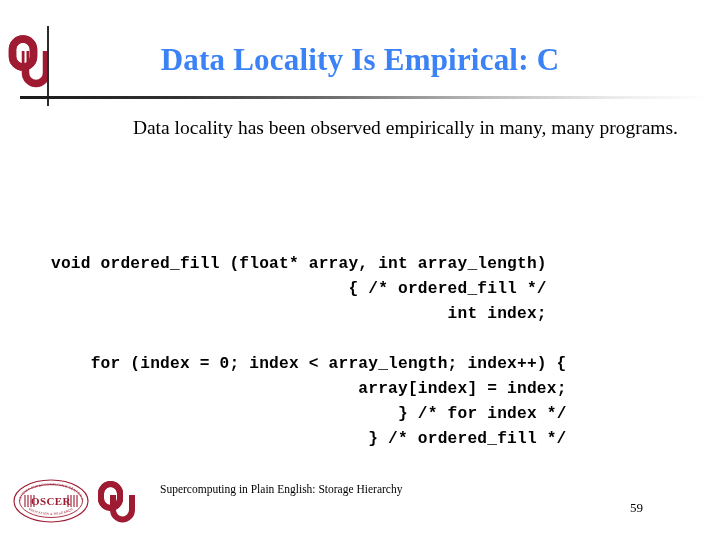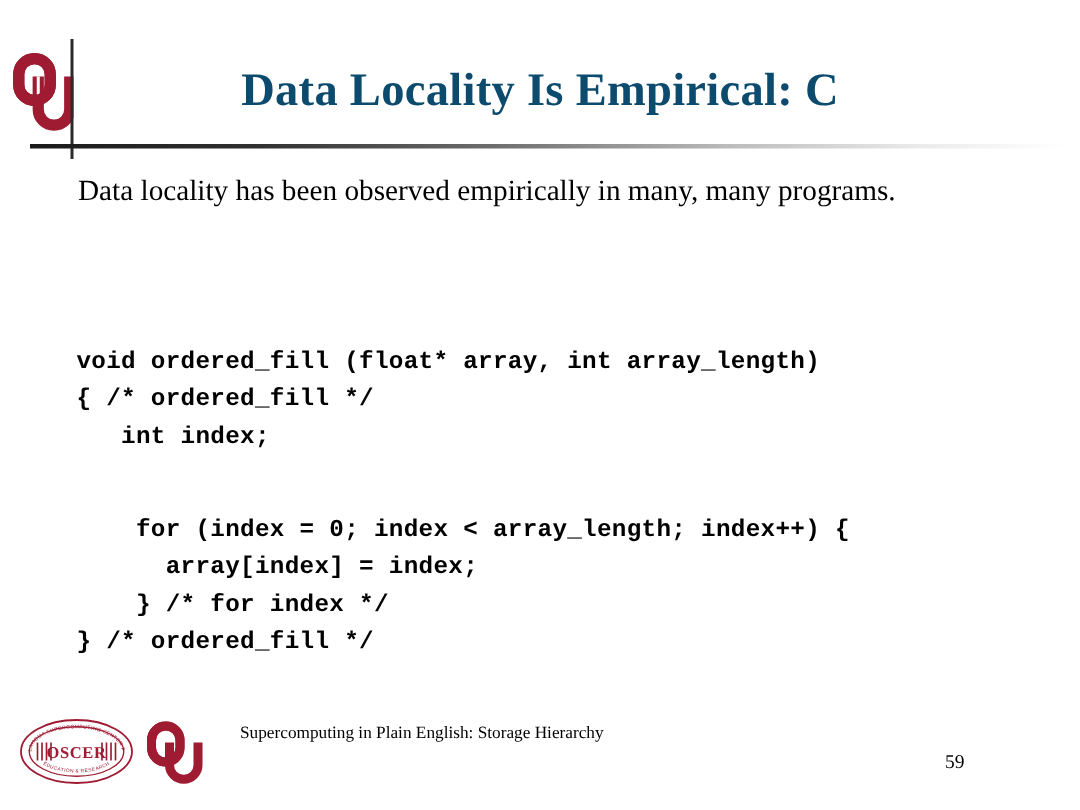--- a/index.html
+++ b/index.html
@@ -68,32 +68,33 @@
   .slide-title {
     position: absolute;
     left: 60px;
     top: 41px;
     width: 600px;
     text-align: center;
     font-family: "Liberation Serif", "DejaVu Serif", serif;
     font-weight: bold;
     font-size: 31px;
     line-height: 38px;
-    color: #0c4a6e;
+    color: #3b82f6;
     letter-spacing: 0.2px;
     white-space: nowrap;
   }
 
   
   .body-area {
     position: absolute;
     left: 0;
     top: 108px;
     width: 720px;
     height: 360px;
+    text-align: right;
   }
 
   .bullet-text {
     position: absolute;
     left: 52px;
     top: 7px;
     width: 600px;
     font-family: "Liberation Serif", "DejaVu Serif", serif;
     font-size: 19.5px;
     line-height: 26px;
@@ -110,22 +111,22 @@
     position: absolute;
     left: 51px;
     font-family: "Liberation Mono", "DejaVu Sans Mono", monospace;
     font-weight: bold;
     font-size: 16.2px;
     line-height: 25px;
     color: #000000;
     white-space: pre;
     letter-spacing: 0.2px;
   }
-  .code-block-1 { top: 105px; }
-  .code-block-2 { top: 217px; }
+  .code-block-1 { top: 128px; }
+  .code-block-2 { top: 228px; }
 
   
   .footer {
     position: absolute;
     left: 0;
     top: 468px;
     width: 720px;
     height: 72px;
   }
 

